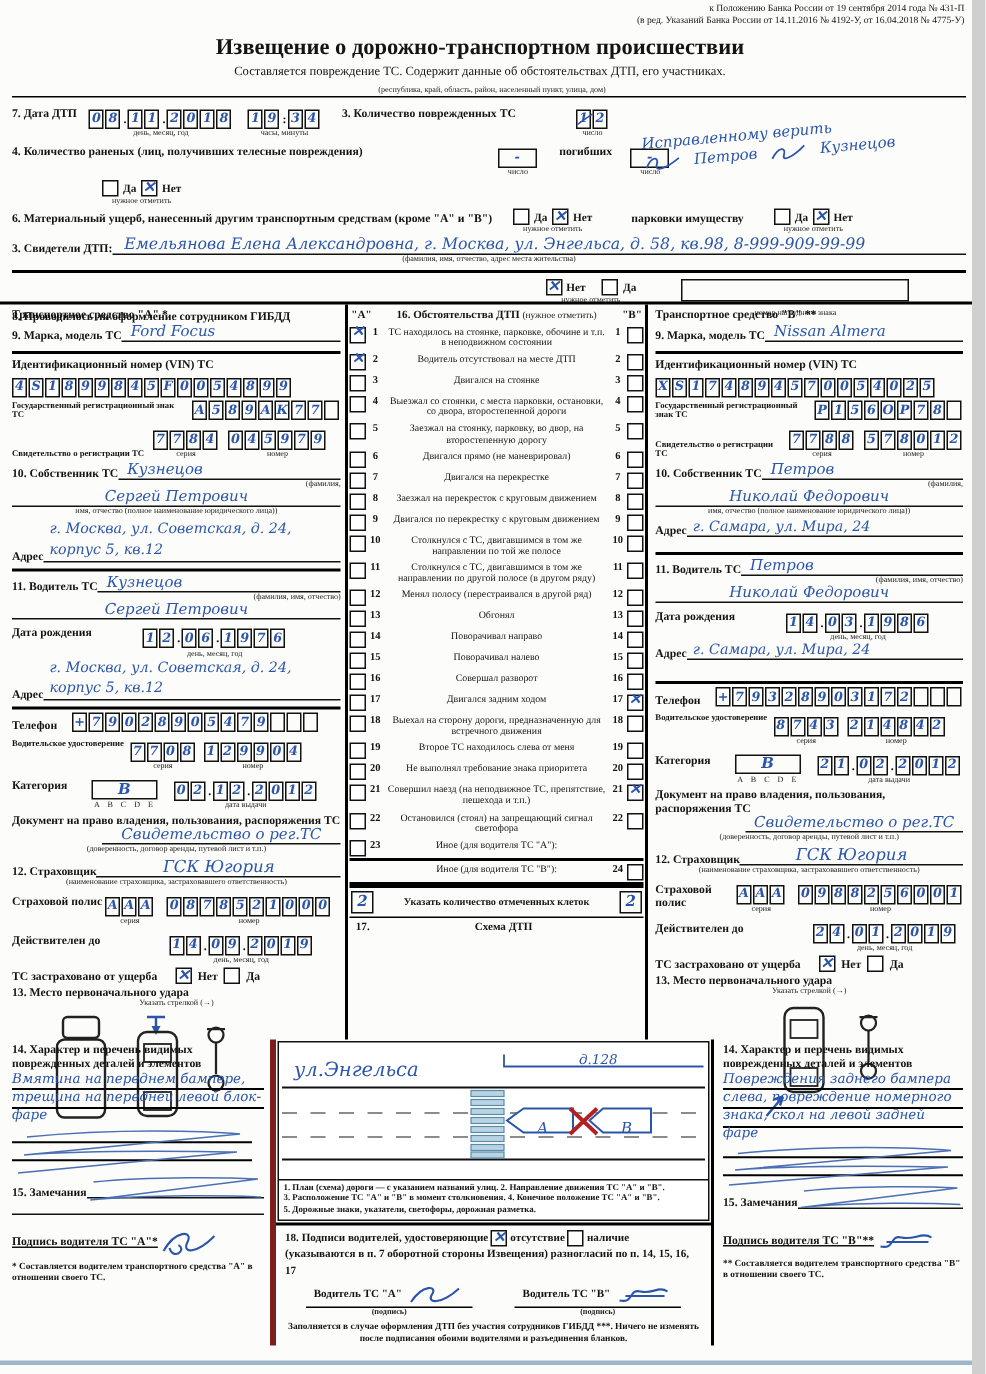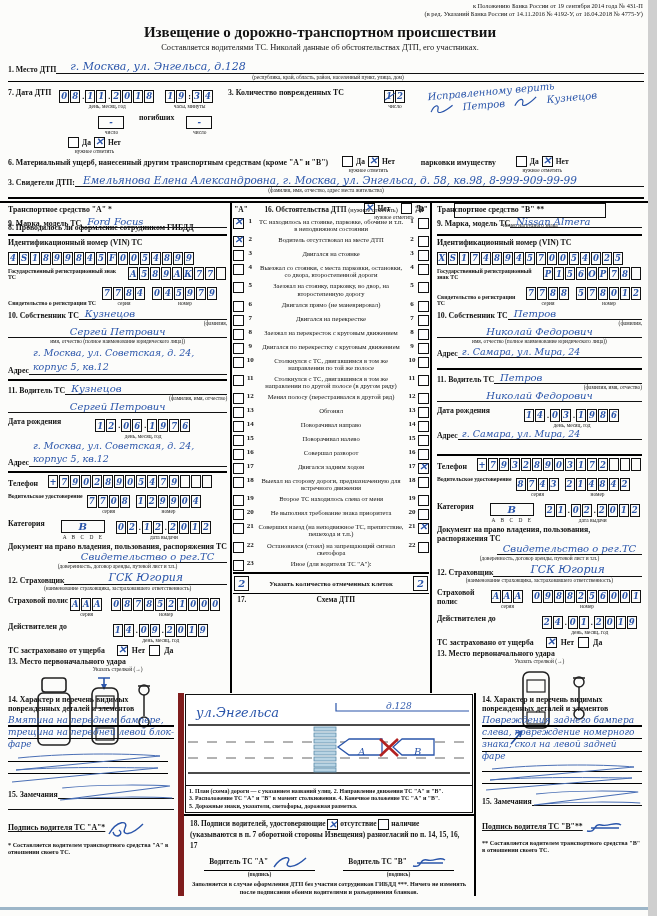--- a/index.html
+++ b/index.html
@@ -42,49 +42,45 @@
   .circ-head{display:flex;align-items:center;font-size:7.4px;font-weight:bold;padding:2px 1px;}
   .circ-row{display:flex;align-items:flex-start;font-size:6.6px;line-height:1.08;padding:1px 0;}
   .circ-row .num{width:12px;font-weight:bold;font-size:7px;text-align:center;flex:none;padding-top:1px;}
   .circ-row .txt{flex:1;text-align:center;padding:1px 1px;}
   .circ-row .cbwrap{width:11px;flex:none;padding-top:1px;}
   .counts{display:flex;align-items:center;border-top:2px solid #000;padding:2px 1px;font-size:6.8px;font-weight:bold;}
   .count-box{width:13px;height:13px;border:1.5px solid #111;display:flex;align-items:center;justify-content:center;
       font-family:"DejaVu Serif",serif;font-style:italic;font-weight:bold;color:#2a55aa;font-size:10px;flex:none;}
   .bottom{position:absolute;top:693px;left:0;width:648px;display:flex;align-items:stretch;}
   .bL{width:176px;padding:2px 4px 0 8px;}
-  .bM{width:292px;border-left:6px solid #7f1d1d;border-right:2px solid #000;}
+  .bM{width:292px;border-left:4px solid #7f1d1d;border-right:2px solid #000;}
   .bR{flex:1;padding:2px 6px 0 6px;}
   .schema-box{border:1.5px solid #111;margin:1px;background:#fff;}
   .schema-cap{font-size:5.9px;font-weight:bold;line-height:1.25;border-top:1.5px solid #111;padding:2px 3px;}
   .ruled{background-image:repeating-linear-gradient(to bottom,transparent 0,transparent 11.4px,#000 11.4px,#000 12.6px);}
   .sig-svg{vertical-align:middle;}
   .footnote{font-size:6.2px;font-weight:bold;line-height:1.2;margin-top:3px;}
   .sect18{font-size:7.4px;font-weight:bold;line-height:1.45;padding:3px 6px 0 6px;border-top:2px solid #000;}
   .pictos{display:flex;align-items:flex-start;gap:10px;margin-top:4px;}
 </style>
 </head>
 <body>
 
 <div class="page">
   <div class="gray-edge"></div>
 
   <div class="top-head">
     <div>к Положению Банка России от 19 сентября 2014 года № 431-П</div>
     <div>(в ред. Указаний Банка России от 14.11.2016 № 4192-У, от 16.04.2018 № 4775-У)</div>
   </div>
   <div class="title">Извещение о дорожно-транспортном происшествии</div>
-  <div class="subtitle">Составляется водителями ТС. Николай данные об обстоятельствах ДТП, его участниках.</div>
+  <div class="subtitle">Составляется повреждение ТС. Содержит данные об обстоятельствах ДТП, его участниках.</div>
 
   <div class="fields">
 
-    <div class="row fline">
-      <span class="lbl">1. Место ДТП</span>
-      <span class="uline hw" style="flex:1;font-size:11px;padding-left:14px;">г. Москва, ул. Энгельса, д.128</span>
-    </div>
     <div class="cap" style="margin-left:170px;width:300px;">(республика, край, область, район, населенный пункт, улица, дом)</div>
     <div style="border-top:1.6px solid #000;margin-top:1px;"></div>
 
     <div class="row" style="margin-top:3px;align-items:flex-start;">
       <span class="lbl" style="padding-top:3px;">7. Дата ДТП</span>
       <span style="margin-left:8px;text-align:center;">
         <span class="cells">
             <span class="cell">0</span>
             <span class="cell">8</span>
             <span class="sep">.</span>
@@ -112,20 +108,21 @@
       <span style="margin-left:40px;text-align:center;">
         <span class="cells">
           <span class="cell struck">1</span>
           <span class="cell">2</span>
         </span>
         <div class="cap">число</div>
       </span>
     </div>
 
     <div class="row" style="margin-top:2px;align-items:flex-start;">
+      <span class="lbl" style="padding-top:2px;">4. Количество раненых (лиц, получивших телесные повреждения)</span>
       <span style="margin-left:90px;text-align:center;">
         <span class="cells">
             <span class="cell" style="width:24px;">-</span>
           </span>
         <div class="cap">число</div>
       </span>
       <span class="lbl" style="margin-left:14px;padding-top:2px;">погибших</span>
       <span style="margin-left:12px;text-align:center;">
         <span class="cells">
             <span class="cell" style="width:24px;">-</span>
@@ -626,20 +623,27 @@
             <span class="txt">Остановился (стоял) на запрещающий сигнал светофора</span>
             <span class="num">22</span>
             <span class="cbwrap"><span class="cb"></span></span>
           </div>
           <div class="circ-row">
             <span class="cbwrap"><span class="cb"></span></span>
             <span class="num">23</span>
             <span class="txt">Иное (для водителя ТС "А"):</span>
             <span class="num"></span>
             <span class="cbwrap"></span>
+          </div>
+          <div class="circ-row" style="border-top: 2px solid rgb(0, 0, 0); border-bottom: 2px solid rgb(0, 0, 0);">
+            <span class="cbwrap"></span>
+            <span class="num"></span>
+            <span class="txt">Иное (для водителя ТС "В"):</span>
+            <span class="num">24</span>
+            <span class="cbwrap"><span class="cb"></span></span>
           </div>
         </div>
       <div class="counts">
         <span class="count-box">2</span>
         <span style="flex:1;text-align:center;">Указать количество отмеченных клеток</span>
         <span class="count-box">2</span>
       </div>
       <div class="circ-head" style="border-top:1.5px solid #000;padding:1px 4px;">
         <span>17.</span>
         <span style="flex:1;text-align:center;">Схема ДТП</span>

